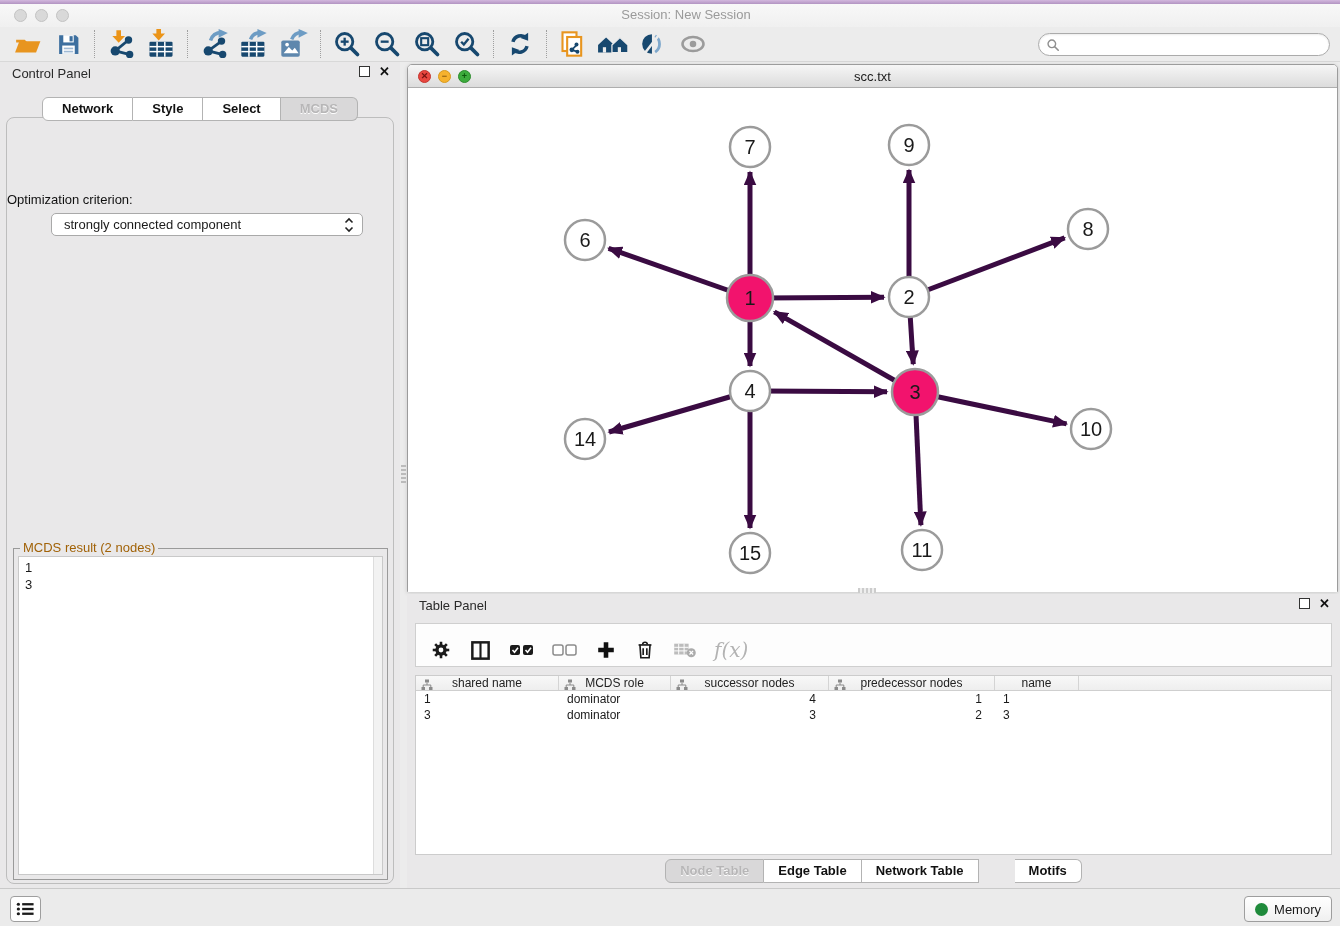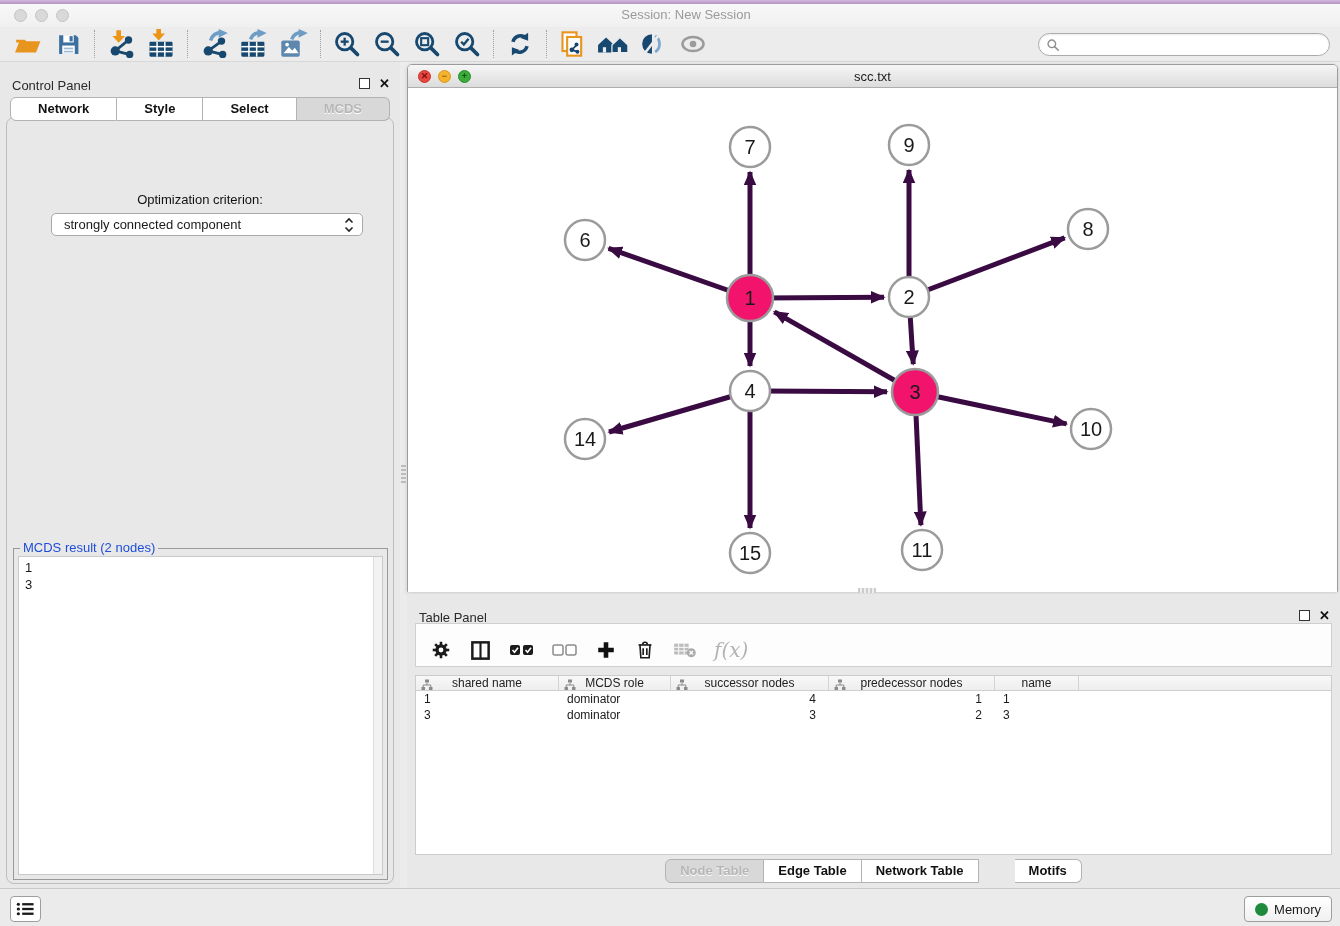--- a/index.html
+++ b/index.html
@@ -22,43 +22,43 @@
   
   .toolbar { position:absolute; top:27px; left:0; right:0; height:35px; background:#ececec;
     border-bottom:1px solid #d8d8d8; display:flex; align-items:center; padding-left:8px; }
   .tbtn { width:40px; height:32px; display:flex; align-items:center; justify-content:center; position:relative; }
   .tsep { width:1px; height:28px; margin:0 6px; border-left:1px dotted #9f9f9f; }
   .searchbox { position:absolute; right:10px; top:33px; width:292px; height:23px; background:#fff;
     border:1px solid #ababab; border-radius:12px; display:flex; align-items:center; padding-left:7px; box-shadow:inset 0 1px 2px rgba(0,0,0,.08); }
   .searchbox input { border:none; outline:none; flex:1; height:18px; font-size:12px; background:transparent; font-family:"Liberation Sans",sans-serif; }
   
   .control-panel { position:absolute; left:0; top:62px; width:400px; bottom:38px; background:#e9e8e9; }
-  .panel-header { position:absolute; top:16px; left:12px; right:10px; height:18px; }
+  .panel-header { position:absolute; top:4px; left:12px; right:10px; height:18px; }
   .panel-header .ph-title { font-size:13px; color:#2a2a2a; }
   .ph-icons { position:absolute; right:0; top:0; display:flex; gap:9px; align-items:center; }
   .float-ic { width:11px; height:11px; border:1.5px solid #333; background:#fff; }
   .close-ic { font-size:13px; font-weight:bold; color:#111; line-height:11px; }
   .cp-tabs { position:absolute; top:35px; left:0; right:0; display:flex; justify-content:center; z-index:2; }
-  .tab { padding:3px 27px 4px; background:#fff; border:1px solid #b3b3b3; border-left:none;
+  .tab { padding:3px 19px 4px; background:#fff; border:1px solid #b3b3b3; border-left:none;
     font-size:13px; font-weight:600; color:#111; }
   .tab:first-child { border-left:1px solid #b3b3b3; border-radius:6px 0 0 6px; }
   .tab.last { border-radius:0 6px 6px 0; }
   .tab.disabled-selected { background:#d9d8d9; color:#b7b6b7; text-shadow:0 1px 0 rgba(255,255,255,.95); }
   .cp-body { position:absolute; top:55px; left:6px; right:6px; bottom:4px; background:#e9e8e9;
     border:1px solid #bdbdbd; border-radius:8px; }
-  .opt-label { position:absolute; top:74px; left:0; right:0; text-align:center; font-size:13px; color:#111; }
+  .opt-label { position:absolute; top:74px; left:0; right:0; font-size:13px; color:#111; }
   .criterion { position:absolute; top:95px; left:44px; width:312px; height:23px; background:#fff;
     border:1px solid #a9a9a9; border-radius:5px; display:flex; align-items:center; padding:0 8px 0 12px; }
   .criterion .cr-text { flex:1; font-size:13px; }
   .btn-row { position:absolute; top:129px; left:0; right:0; display:flex; justify-content:center; gap:14px; }
   .pbtn { padding:3px 17px 4px; font-size:13px; background:linear-gradient(#ffffff,#f2f2f2);
     border:1px solid #ababab; border-radius:7px; color:#111; }
   .mcds-result { position:absolute; left:6px; right:5px; top:430px; bottom:3px;
     border:1px solid #9a9a9a; background:#e9e8e9; }
-  .mcds-legend { position:absolute; top:-9px; left:6px; background:#e9e8e9; padding:0 3px; font-size:13px; color:#1d4ed8; }
+  .mcds-legend { position:absolute; top:-9px; left:6px; background:#e9e8e9; padding:0 3px; font-size:13px; color:#a16207; }
   .mcds-text { position:absolute; left:4px; right:4px; top:7px; bottom:4px; background:#fff;
     border:1px solid #c9c9c9; font-size:13px; line-height:17px; padding:2px 0 0 6px; }
   .mcds-scroll { position:absolute; right:0; top:0; bottom:0; width:9px; background:#f2f2f2; border-left:1px solid #ddd; }
   
   .net-window { position:absolute; left:407px; top:64px; width:931px; height:528px;
     border:1px solid #9c9c9c; border-radius:5px 5px 0 0; background:#fff; box-shadow:0 1px 4px rgba(0,0,0,.15); }
   .net-titlebar { position:absolute; top:0; left:0; right:0; height:23px;
     background:linear-gradient(#f6f6f6,#dcdcdc); border-bottom:1px solid #aeaeae; border-radius:4px 4px 0 0; }
   .net-title { position:absolute; left:0; right:0; top:4px; text-align:center; font-size:13px; color:#1a1a1a; }
   .net-traffic { position:absolute; left:10px; top:5px; display:flex; gap:7px; }

